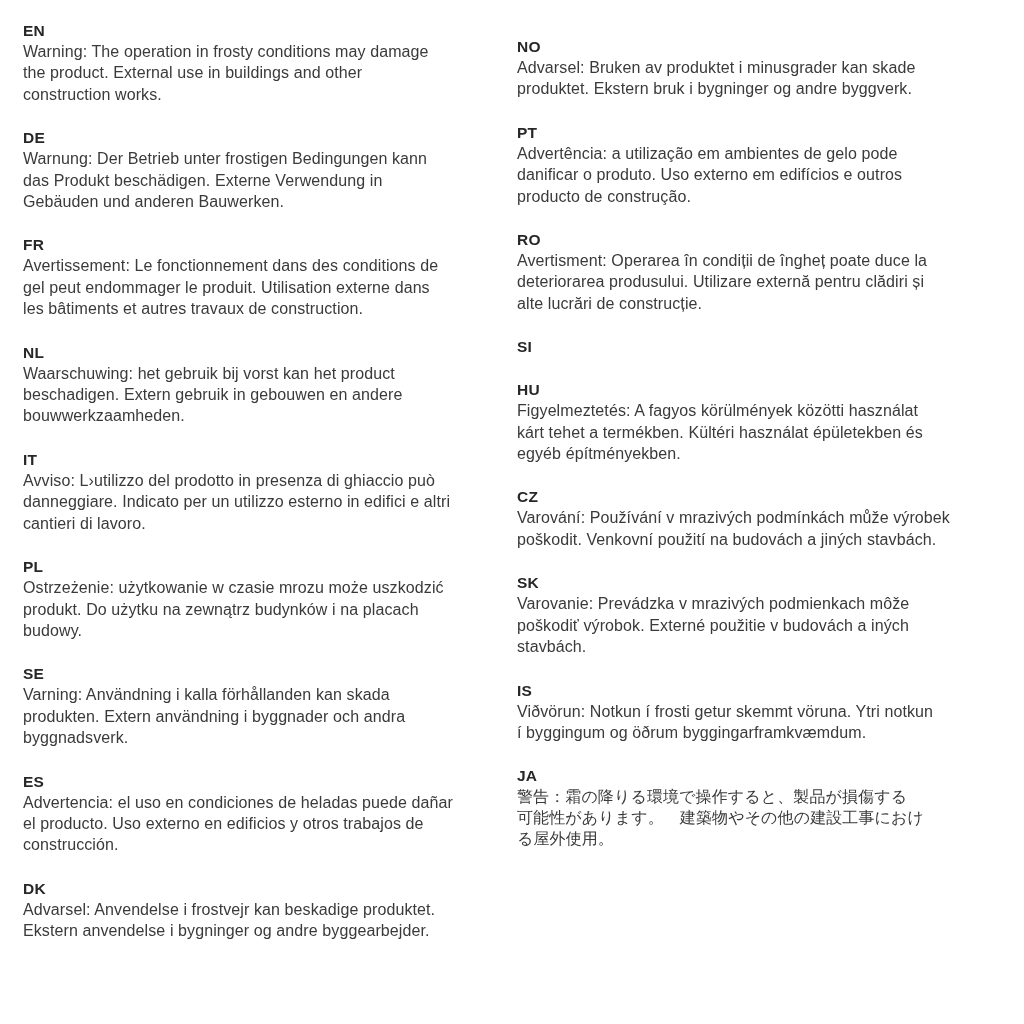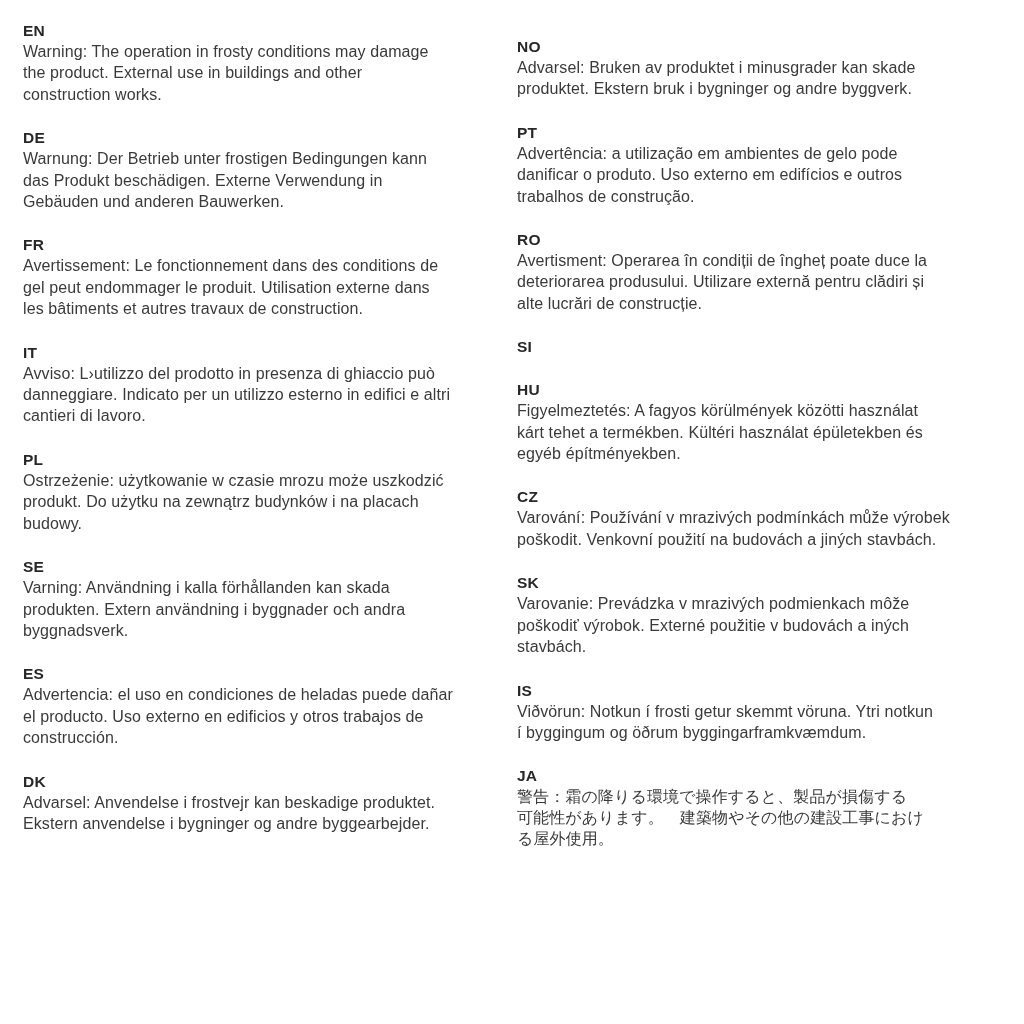--- a/index.html
+++ b/index.html
@@ -55,20 +55,26 @@
 das Produkt beschädigen. Externe Verwendung in
 Gebäuden und anderen Bauwerken.</div>
     </div>
     <div class="lang-section">
       <div class="lang-code">FR</div>
       <div class="lang-text">Avertissement: Le fonctionnement dans des conditions de
 gel peut endommager le produit. Utilisation externe dans
 les bâtiments et autres travaux de construction.</div>
     </div>
     <div class="lang-section">
+      <div class="lang-code">NL</div>
+      <div class="lang-text">Waarschuwing: het gebruik bij vorst kan het product
+beschadigen. Extern gebruik in gebouwen en andere
+bouwwerkzaamheden.</div>
+    </div>
+    <div class="lang-section">
       <div class="lang-code">IT</div>
       <div class="lang-text">Avviso: L›utilizzo del prodotto in presenza di ghiaccio può
 danneggiare. Indicato per un utilizzo esterno in edifici e altri
 cantieri di lavoro.</div>
     </div>
     <div class="lang-section">
       <div class="lang-code">PL</div>
       <div class="lang-text">Ostrzeżenie: użytkowanie w czasie mrozu może uszkodzić
 produkt. Do użytku na zewnątrz budynków i na placach
 budowy.</div>
@@ -95,21 +101,21 @@
   <div class="col col-right">
     <div class="lang-section">
       <div class="lang-code">NO</div>
       <div class="lang-text">Advarsel: Bruken av produktet i minusgrader kan skade
 produktet. Ekstern bruk i bygninger og andre byggverk.</div>
     </div>
     <div class="lang-section">
       <div class="lang-code">PT</div>
       <div class="lang-text">Advertência: a utilização em ambientes de gelo pode
 danificar o produto. Uso externo em edifícios e outros
-trabalhos de construção.</div>
+producto de construção.</div>
     </div>
     <div class="lang-section">
       <div class="lang-code">RO</div>
       <div class="lang-text">Avertisment: Operarea în condiții de îngheț poate duce la
 deteriorarea produsului. Utilizare externă pentru clădiri și
 alte lucrări de construcție.</div>
     </div>
     <div class="lang-section">
       <div class="lang-code">SI</div>
     </div>

